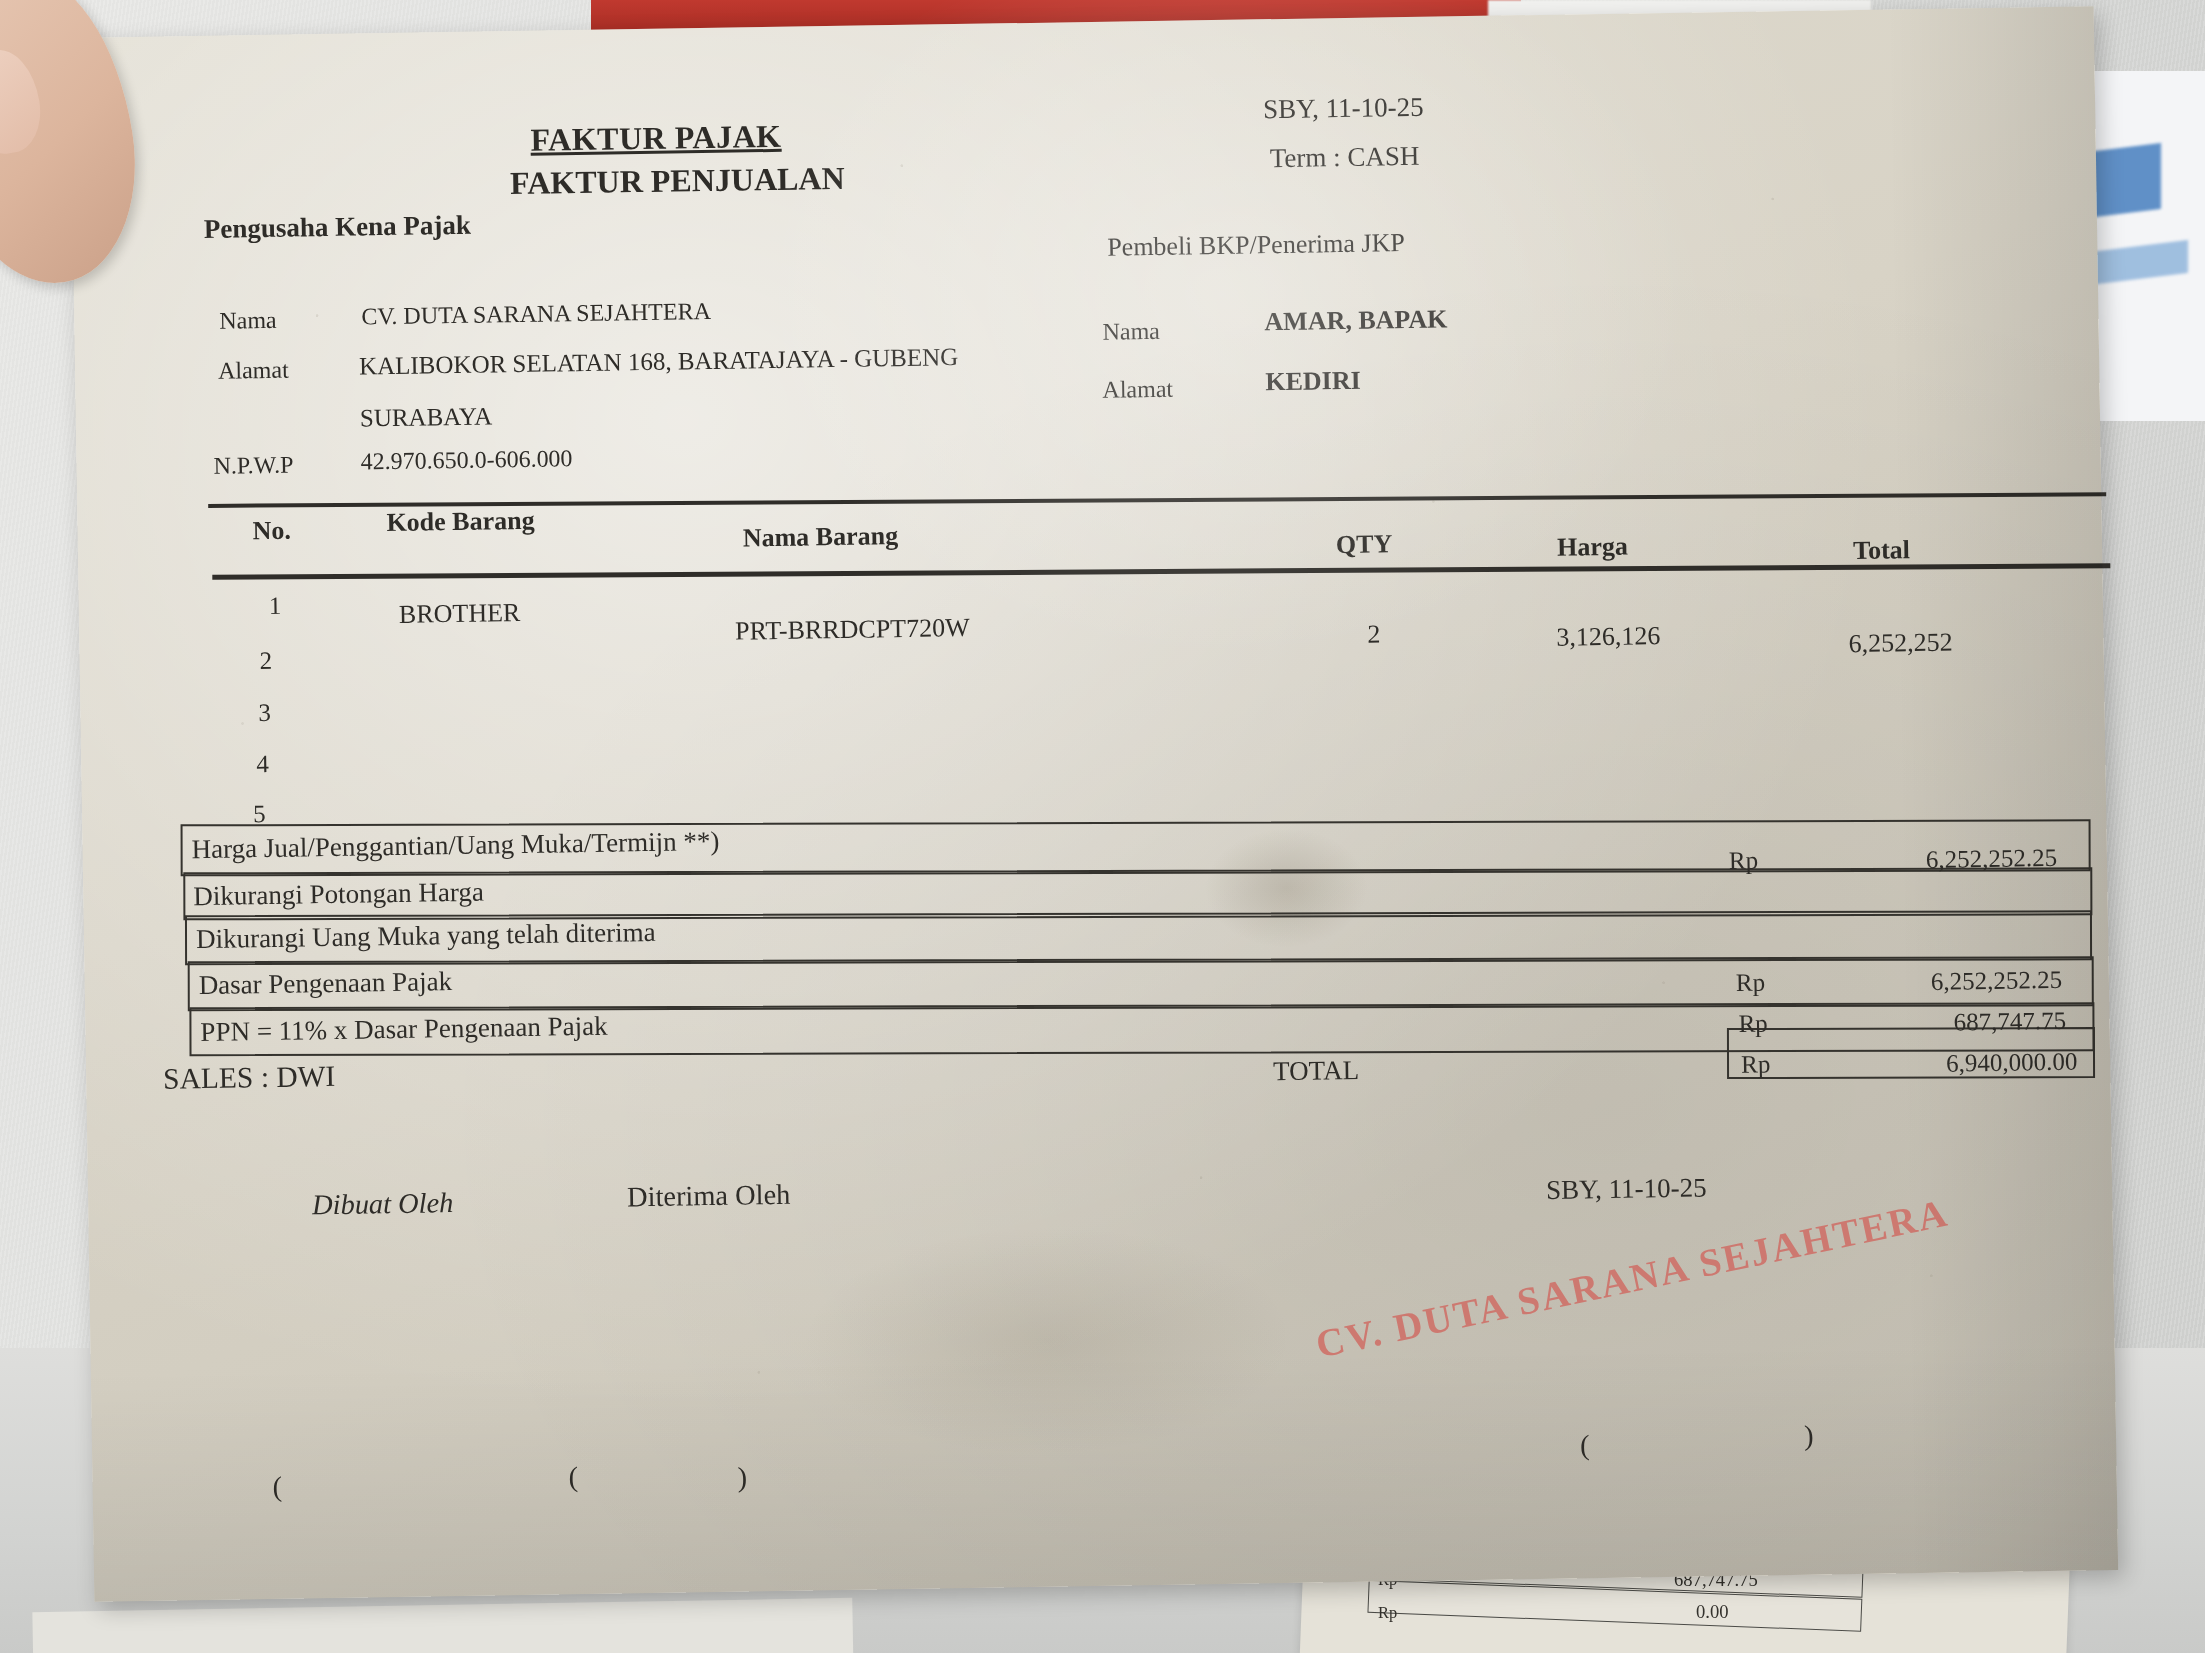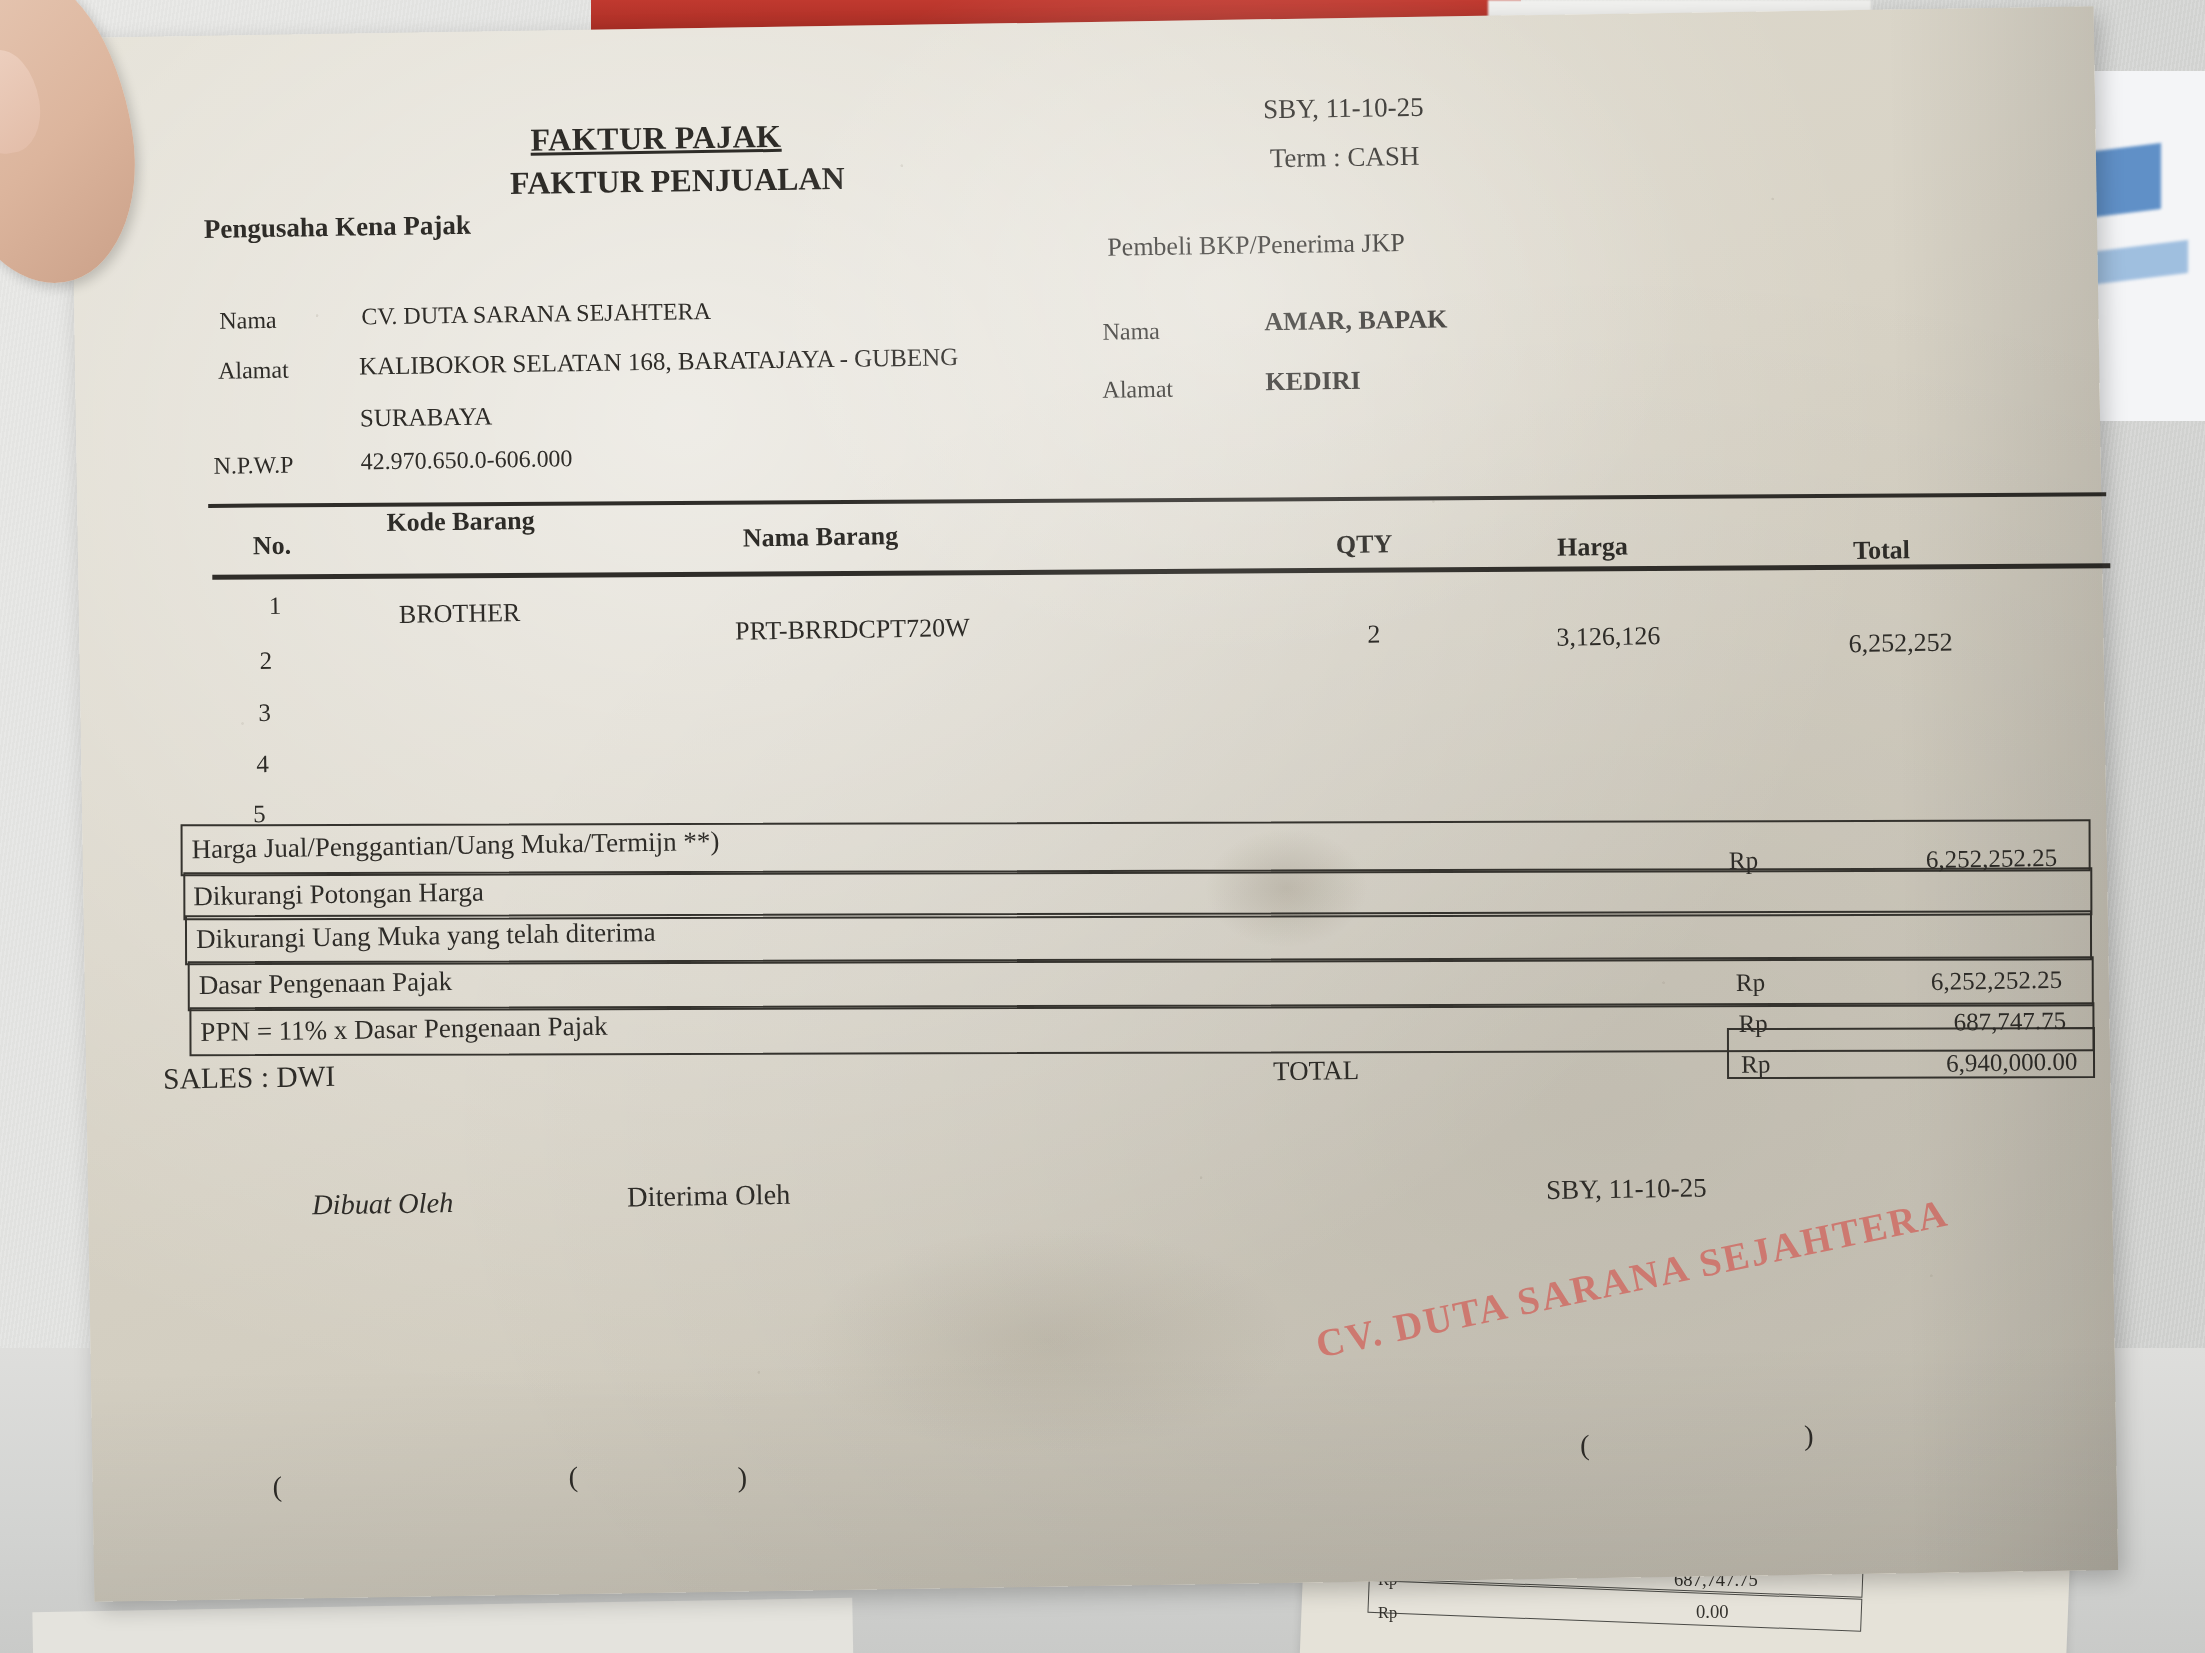--- a/index.html
+++ b/index.html
@@ -229,21 +229,21 @@
 
   
   .rule {
     position: absolute;
     background: #2f2d29;
     transform-origin: left center;
   }
   .rule-top { left: 131px; top: 468px; width: 1898px; height: 3.8px; transform: rotate(0.55deg); }
   .rule-bot { left: 134px; top: 539px; width: 1898px; height: 4.9px; transform: rotate(0.55deg); }
 
-  .h-no { left: 175px; top: 498px; font-size: 26px; }
+  .h-no { left: 175px; top: 483px; font-size: 26px; }
   .h-kode { left: 309px; top: 477px; font-size: 26px; }
   .h-nama { left: 665px; top: 498px; font-size: 26px; }
   .h-qty { left: 1258px; top: 514px; font-size: 26px; }
   .h-harga { left: 1479px; top: 520px; font-size: 26px; }
   .h-total { left: 1775px; top: 528px; font-size: 26px; }
 
   .r1-no { left: 190px; top: 558px; font-size: 25px; }
   .r2-no { left: 180px; top: 613px; font-size: 25px; }
   .r3-no { left: 178px; top: 665px; font-size: 25px; }
   .r4-no { left: 175px; top: 716px; font-size: 25px; }

